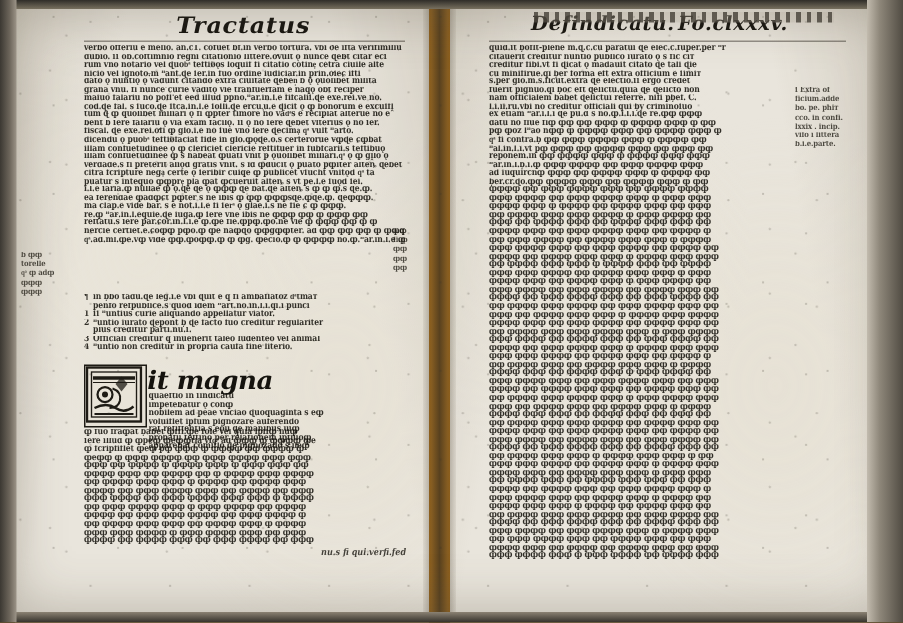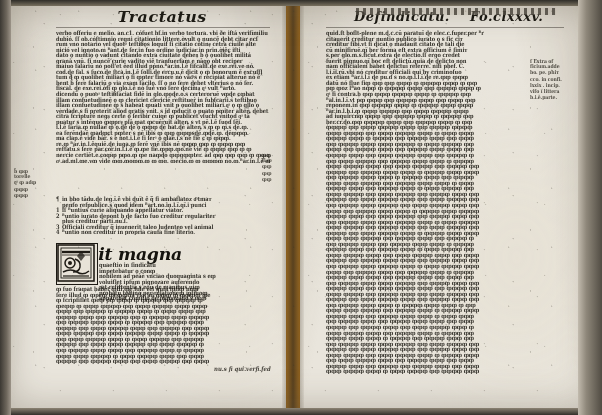--- a/index.html
+++ b/index.html
@@ -106,21 +106,21 @@
     font-style: italic;
     transform: scaleX(1.06);
   }
   #head-right-title {
     left: 354px;
     top: 9px;
     font-size: 13px;
     font-style: italic;
   }
   #head-right-folio {
-    left: 470px;
+    left: 452px;
     top: 9px;
     font-size: 13px;
     font-style: italic;
   }
 
   
   .headrule {
     position: absolute;
     height: 1px;
     background: rgba(40,36,28,.45);

